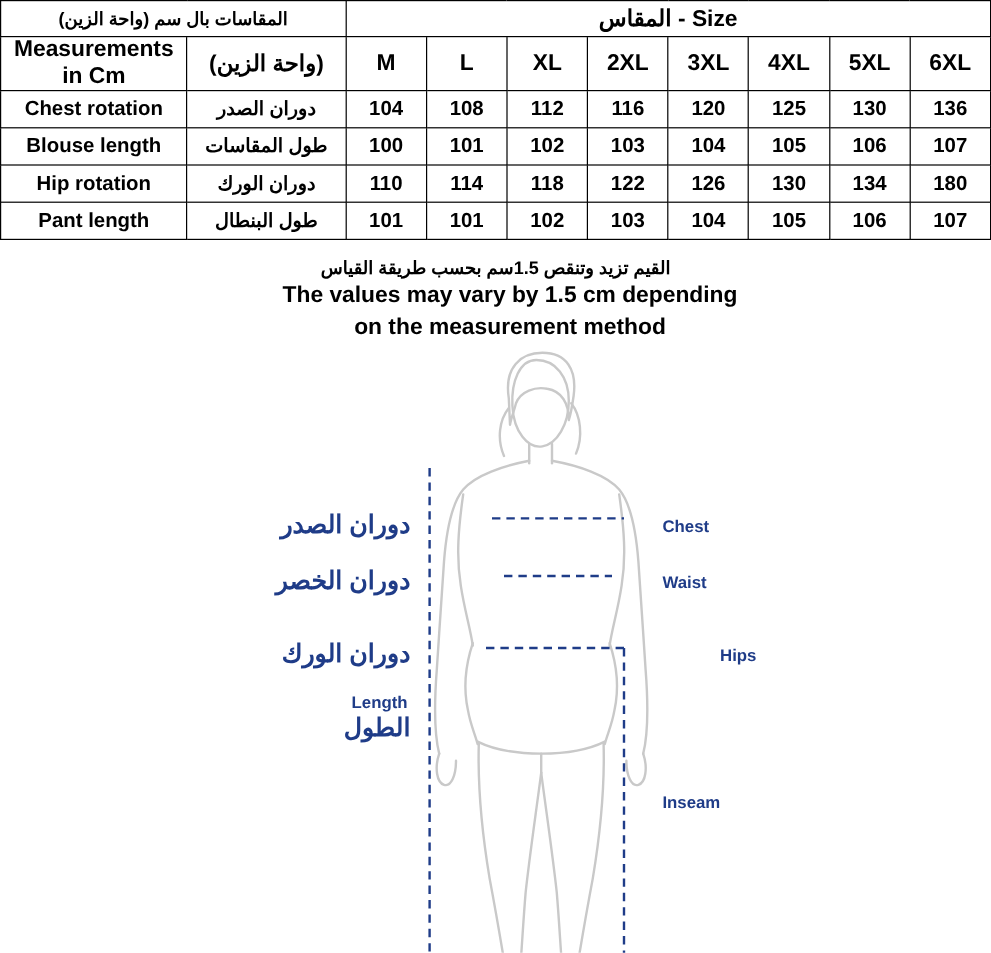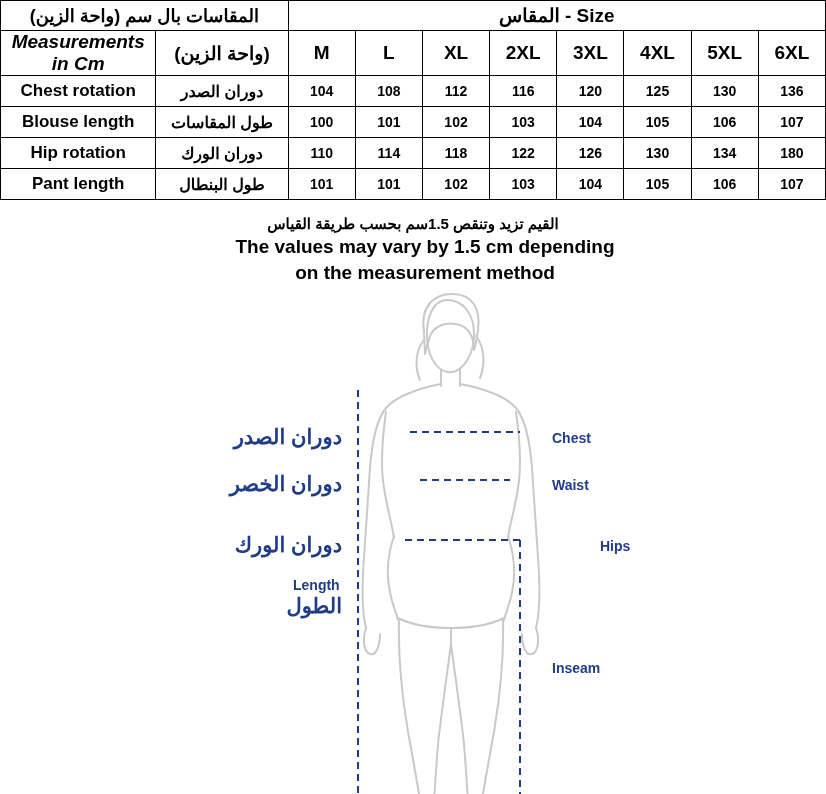--- a/index.html
+++ b/index.html
@@ -29,31 +29,31 @@
     padding: 0;
   }
   .hdr-title {
     height: 30px;
     font-size: 19px;
   }
   .col-label-en { text-align: left; padding-left: 6px; }
   .col-label-ar { text-align: right; padding-right: 6px; direction: rtl; }
 
   .row-head td { height: 30px; font-size: 19px; }
-  .data-row td { height: 31px; font-size: 14px; }
+  .data-row td { height: 31px; font-size: 17px; }
   .data-row td.col-label-en { font-size: 17px; }
   .data-row td.col-label-ar { font-size: 16px; }
 
   .c-label   { width: 155px; }
   .c-labelar { width: 132px; }
   .c-size    { width: 67px; }
 
-  .hdr-ar-1 { font-size: 18px; text-align: right; padding-right: 6px; direction: rtl; }
+  .hdr-ar-1 { font-size: 15px; text-align: right; padding-right: 6px; direction: rtl; }
   .hdr-ar-2 { font-size: 15px; text-align: right; padding-right: 4px; direction: rtl; }
-  .hdr-en-2 { font-size: 15px; text-align: left; padding-left: 6px; font-style: italic; }
+  .hdr-en-2 { font-size: 15px; text-align: left; padding-left: 6px; }
 
   
   .note {
     text-align: center;
     margin-top: 14px;
     font-weight: bold;
     line-height: 1.35;
   }
   .note-ar { font-size: 15px; direction: rtl; }
   .note-en { font-size: 19px; padding-left: 24px; }

